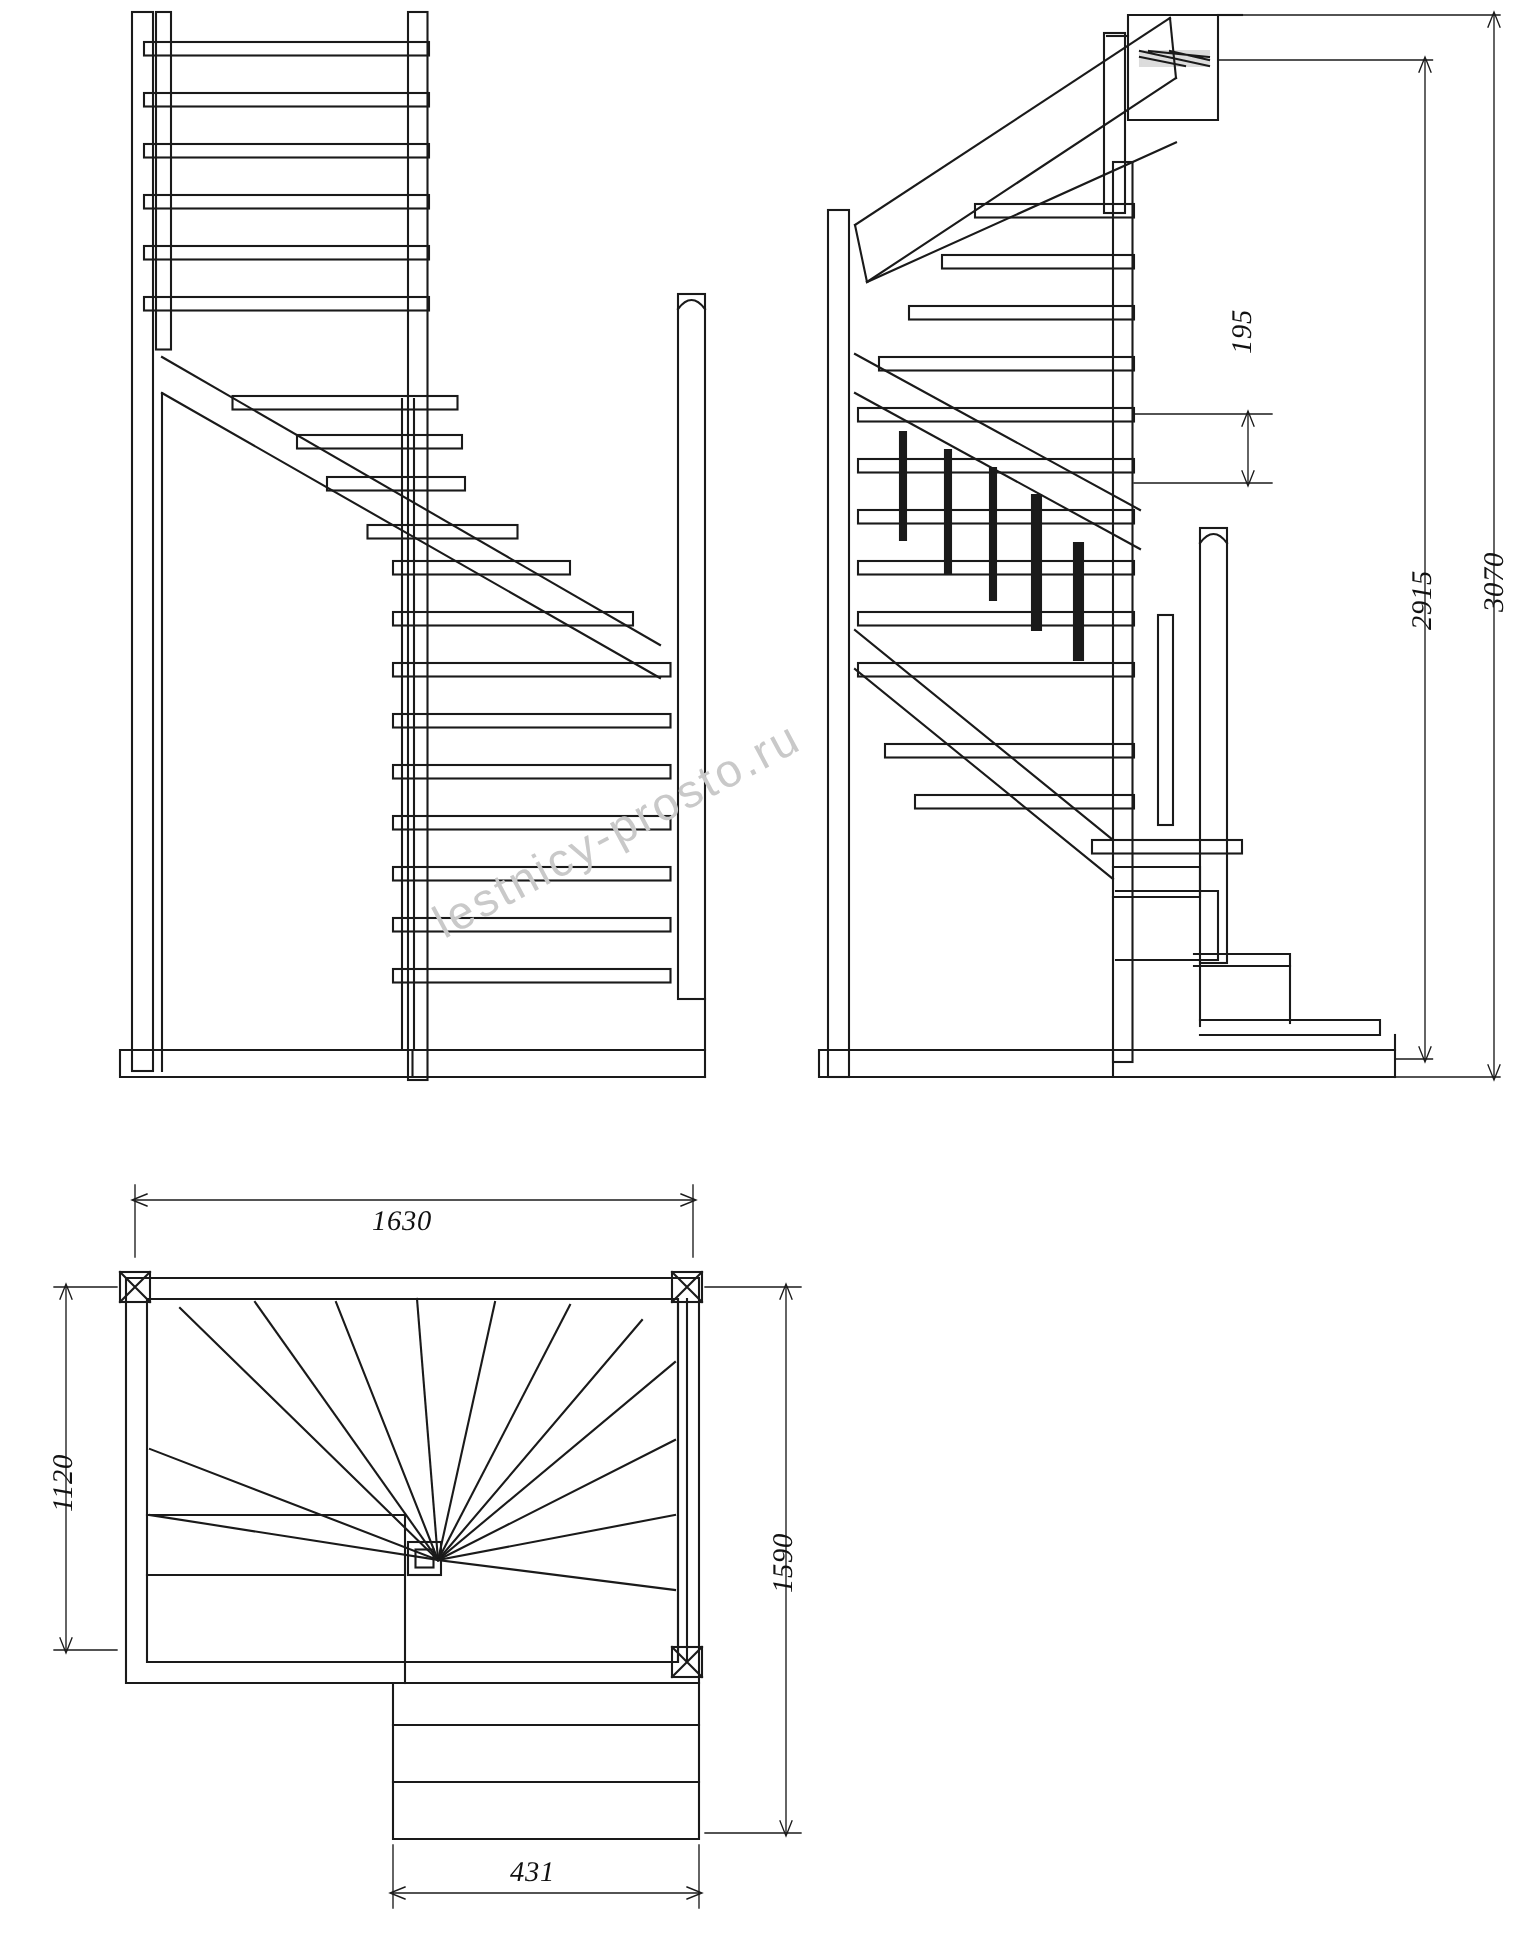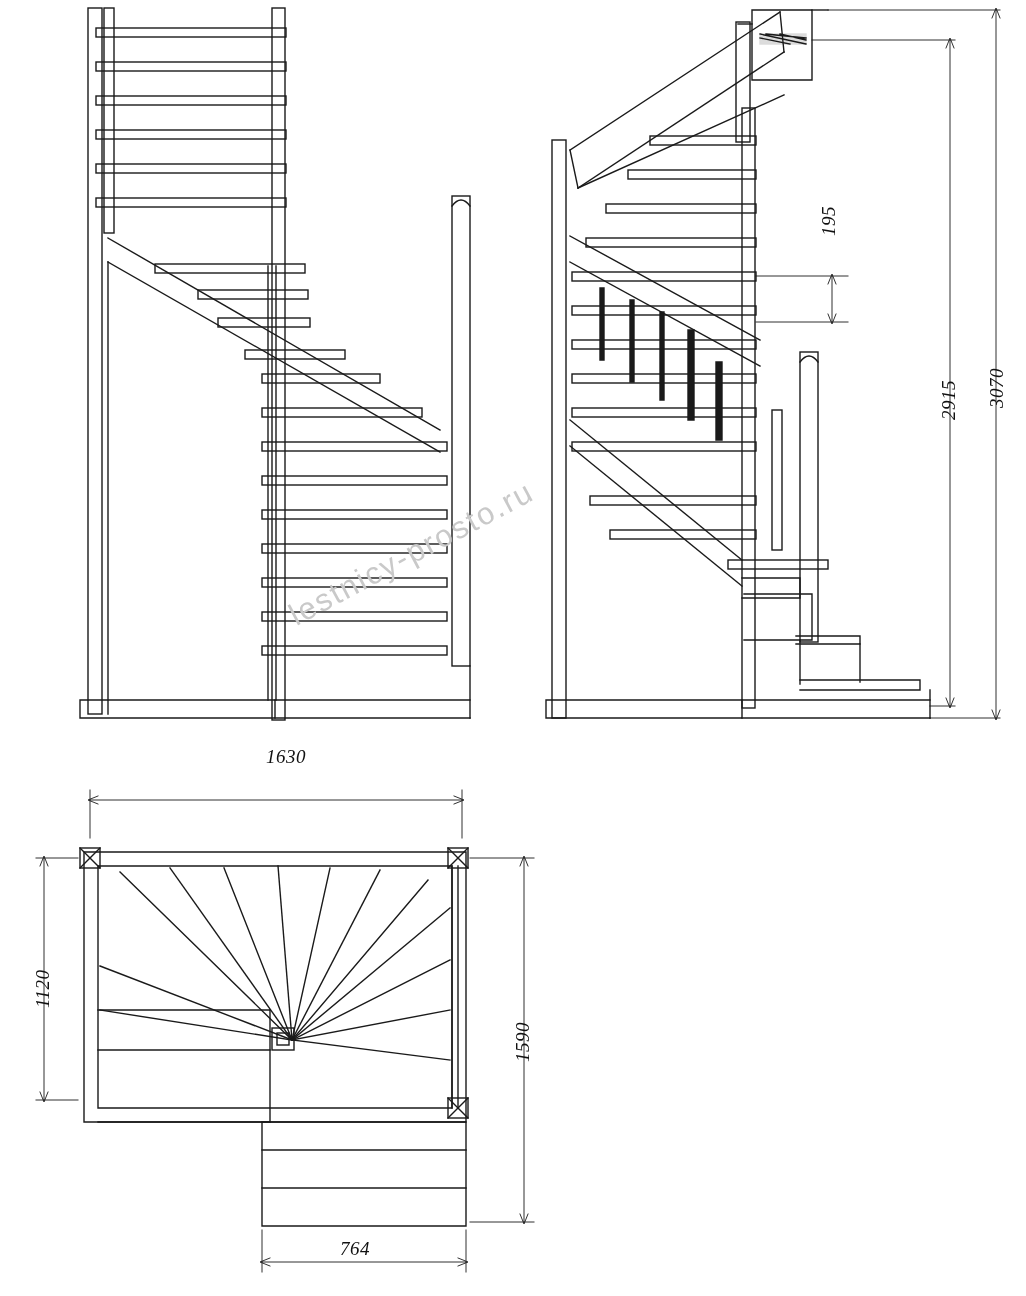--- a/index.html
+++ b/index.html
@@ -217,22 +217,22 @@
       </g>
     </g>
   </svg>
 
   <div class="dimtext vert" style="left:818px; top:236px; transform:rotate(-90deg);">195</div>
 
   <div class="dimtext vert" style="left:938px; top:420px; transform:rotate(-90deg);">2915</div>
 
   <div class="dimtext vert" style="left:986px; top:408px; transform:rotate(-90deg);">3070</div>
 
-  <div class="dimtext" style="left:248px; top:746px;margin-left:18px;">1630</div>
+  <div class="dimtext" style="left:248px; top:804px;">1630</div>
 
   <div class="dimtext vert" style="left:32px; top:1008px; transform:rotate(-90deg);">1120</div>
 
   <div class="dimtext vert" style="left:512px; top:1062px; transform:rotate(-90deg);">1590</div>
 
-  <div class="dimtext" style="left:340px; top:1238px;">764</div>
+  <div class="dimtext" style="left:340px; top:1238px;">431</div>
 
   <div class="wm">lestnicy-prosto.ru</div>
 </div>
 
 </body></html>

